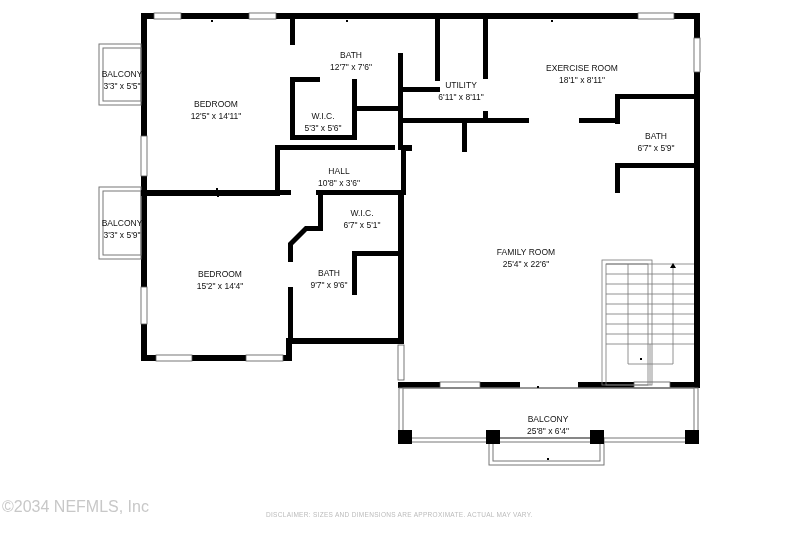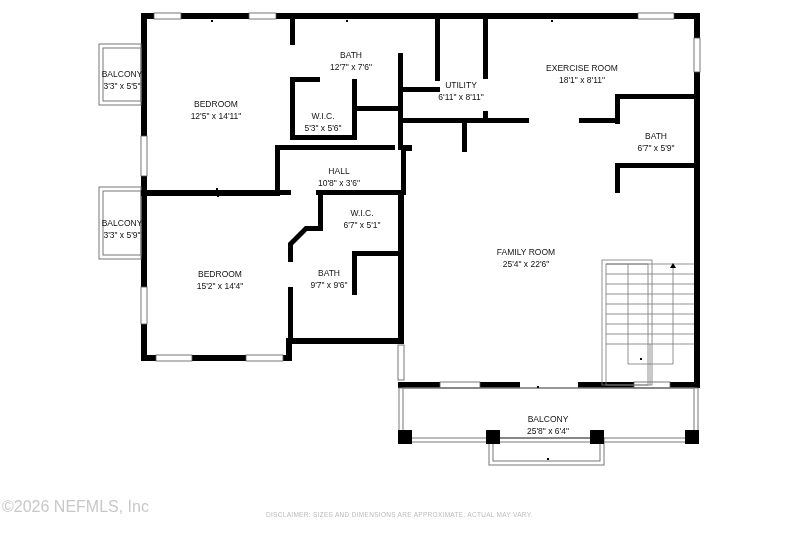--- a/index.html
+++ b/index.html
@@ -183,14 +183,14 @@
     <rect class="dot" x="346" y="20" width="2" height="2"></rect>
     <rect class="dot" x="551" y="20" width="2" height="2"></rect>
     <rect class="dot" x="216" y="188" width="2" height="2"></rect>
     <rect class="dot" x="217" y="195" width="2" height="2"></rect>
     <rect class="dot" x="537" y="386" width="2" height="2"></rect>
     <rect class="dot" x="547" y="458" width="2" height="2"></rect>
     <rect class="dot" x="640" y="358" width="2" height="2"></rect>
   </g>
 </svg>
 
-<div class="footer-copy">©2026 NEFMLS, Inc</div>
+<div class="footer-copy">©2034 NEFMLS, Inc</div>
 <div class="footer-disc">DISCLAIMER: SIZES AND DIMENSIONS ARE APPROXIMATE. ACTUAL MAY VARY.</div>
 
 </body></html>

